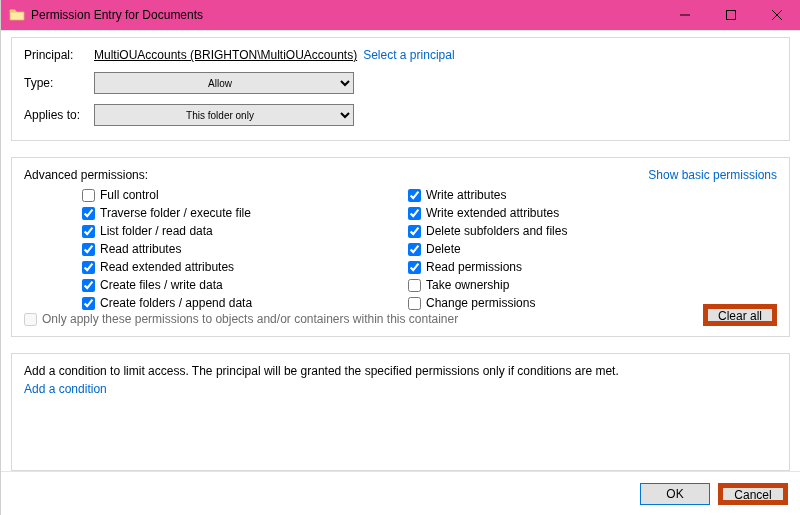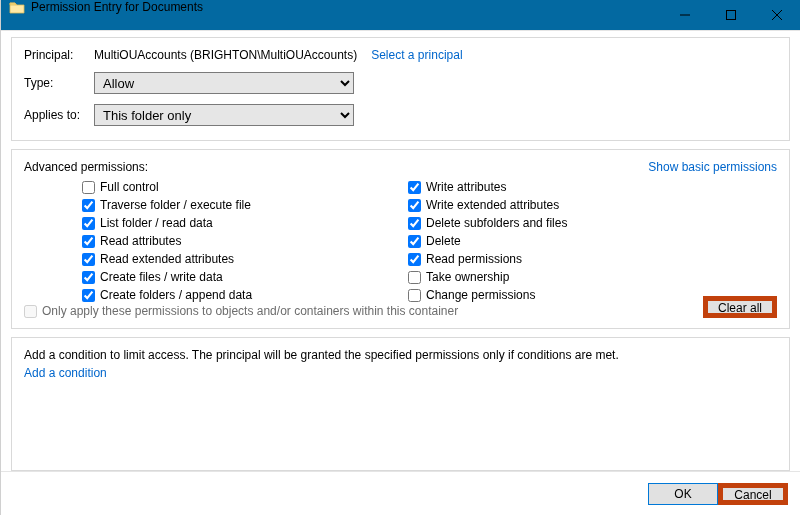--- a/index.html
+++ b/index.html
@@ -16,22 +16,22 @@
   .window {
     width: 800px;
     height: 515px;
     display: flex;
     flex-direction: column;
     border-left: 1px solid #d0d0d0;
   }
   .titlebar {
     height: 30px;
     display: flex;
-    align-items: flex-start;
-    background: #0369a1;
+    align-items: center;
+    background: #ec4899;
     padding-left: 8px;
   }
   .titlebar .icon {
     width: 16px; height: 16px;
     margin-right: 6px;
   }
   .titlebar .title {
     flex: 1;
     font-size: 12px;
   }
@@ -45,53 +45,55 @@
     display: flex;
     align-items: center;
     justify-content: center;
     font-family: "Segoe MDL2 Assets", sans-serif;
   }
   .content {
     flex: 1;
     padding: 6px 10px 0 10px;
     display: flex;
     flex-direction: column;
-    gap: 8px;
+    gap: 16px;
     border-top: 1px solid #e5e5e5;
   }
   .panel {
     border: 1px solid #d9d9d9;
     background: #fff;
     padding: 10px 12px;
   }
   .row {
     display: flex;
     align-items: center;
     margin-bottom: 10px;
     font-size: 12px;
   }
   .row .label {
     width: 70px;
     color: #000;
   }
   .principal-value {
-    margin-right: 14px;
+    margin-right: 6px;
+    text-decoration: underline;
   }
   .link {
     color: #0066cc;
     cursor: pointer;
   }
   select.combo {
     width: 260px;
     height: 22px;
     border: 1px solid #7a7a7a;
     background: #e6e6e6;
     font-family: inherit;
-    font-size: 13px;
+    font-size: 10px;
     padding-left: 4px;
+    text-align: center;
   }
   .adv-header {
     display: flex;
     justify-content: space-between;
     align-items: flex-end;
     margin-bottom: 4px;
   }
   .perm-columns {
     display: flex;
   }
@@ -147,21 +149,21 @@
   }
   .cond-text {
     font-size: 12px;
     margin-bottom: 4px;
   }
   .footer {
     height: 44px;
     display: flex;
     justify-content: flex-end;
     align-items: center;
-    gap: 0;
+    gap: 8px;
     padding-right: 12px;
     border-top: 1px solid #e5e5e5;
     background: #fff;
     padding-left: 28px;
   }
 </style>
 </head>
 <body>
 
 <div class="window">

